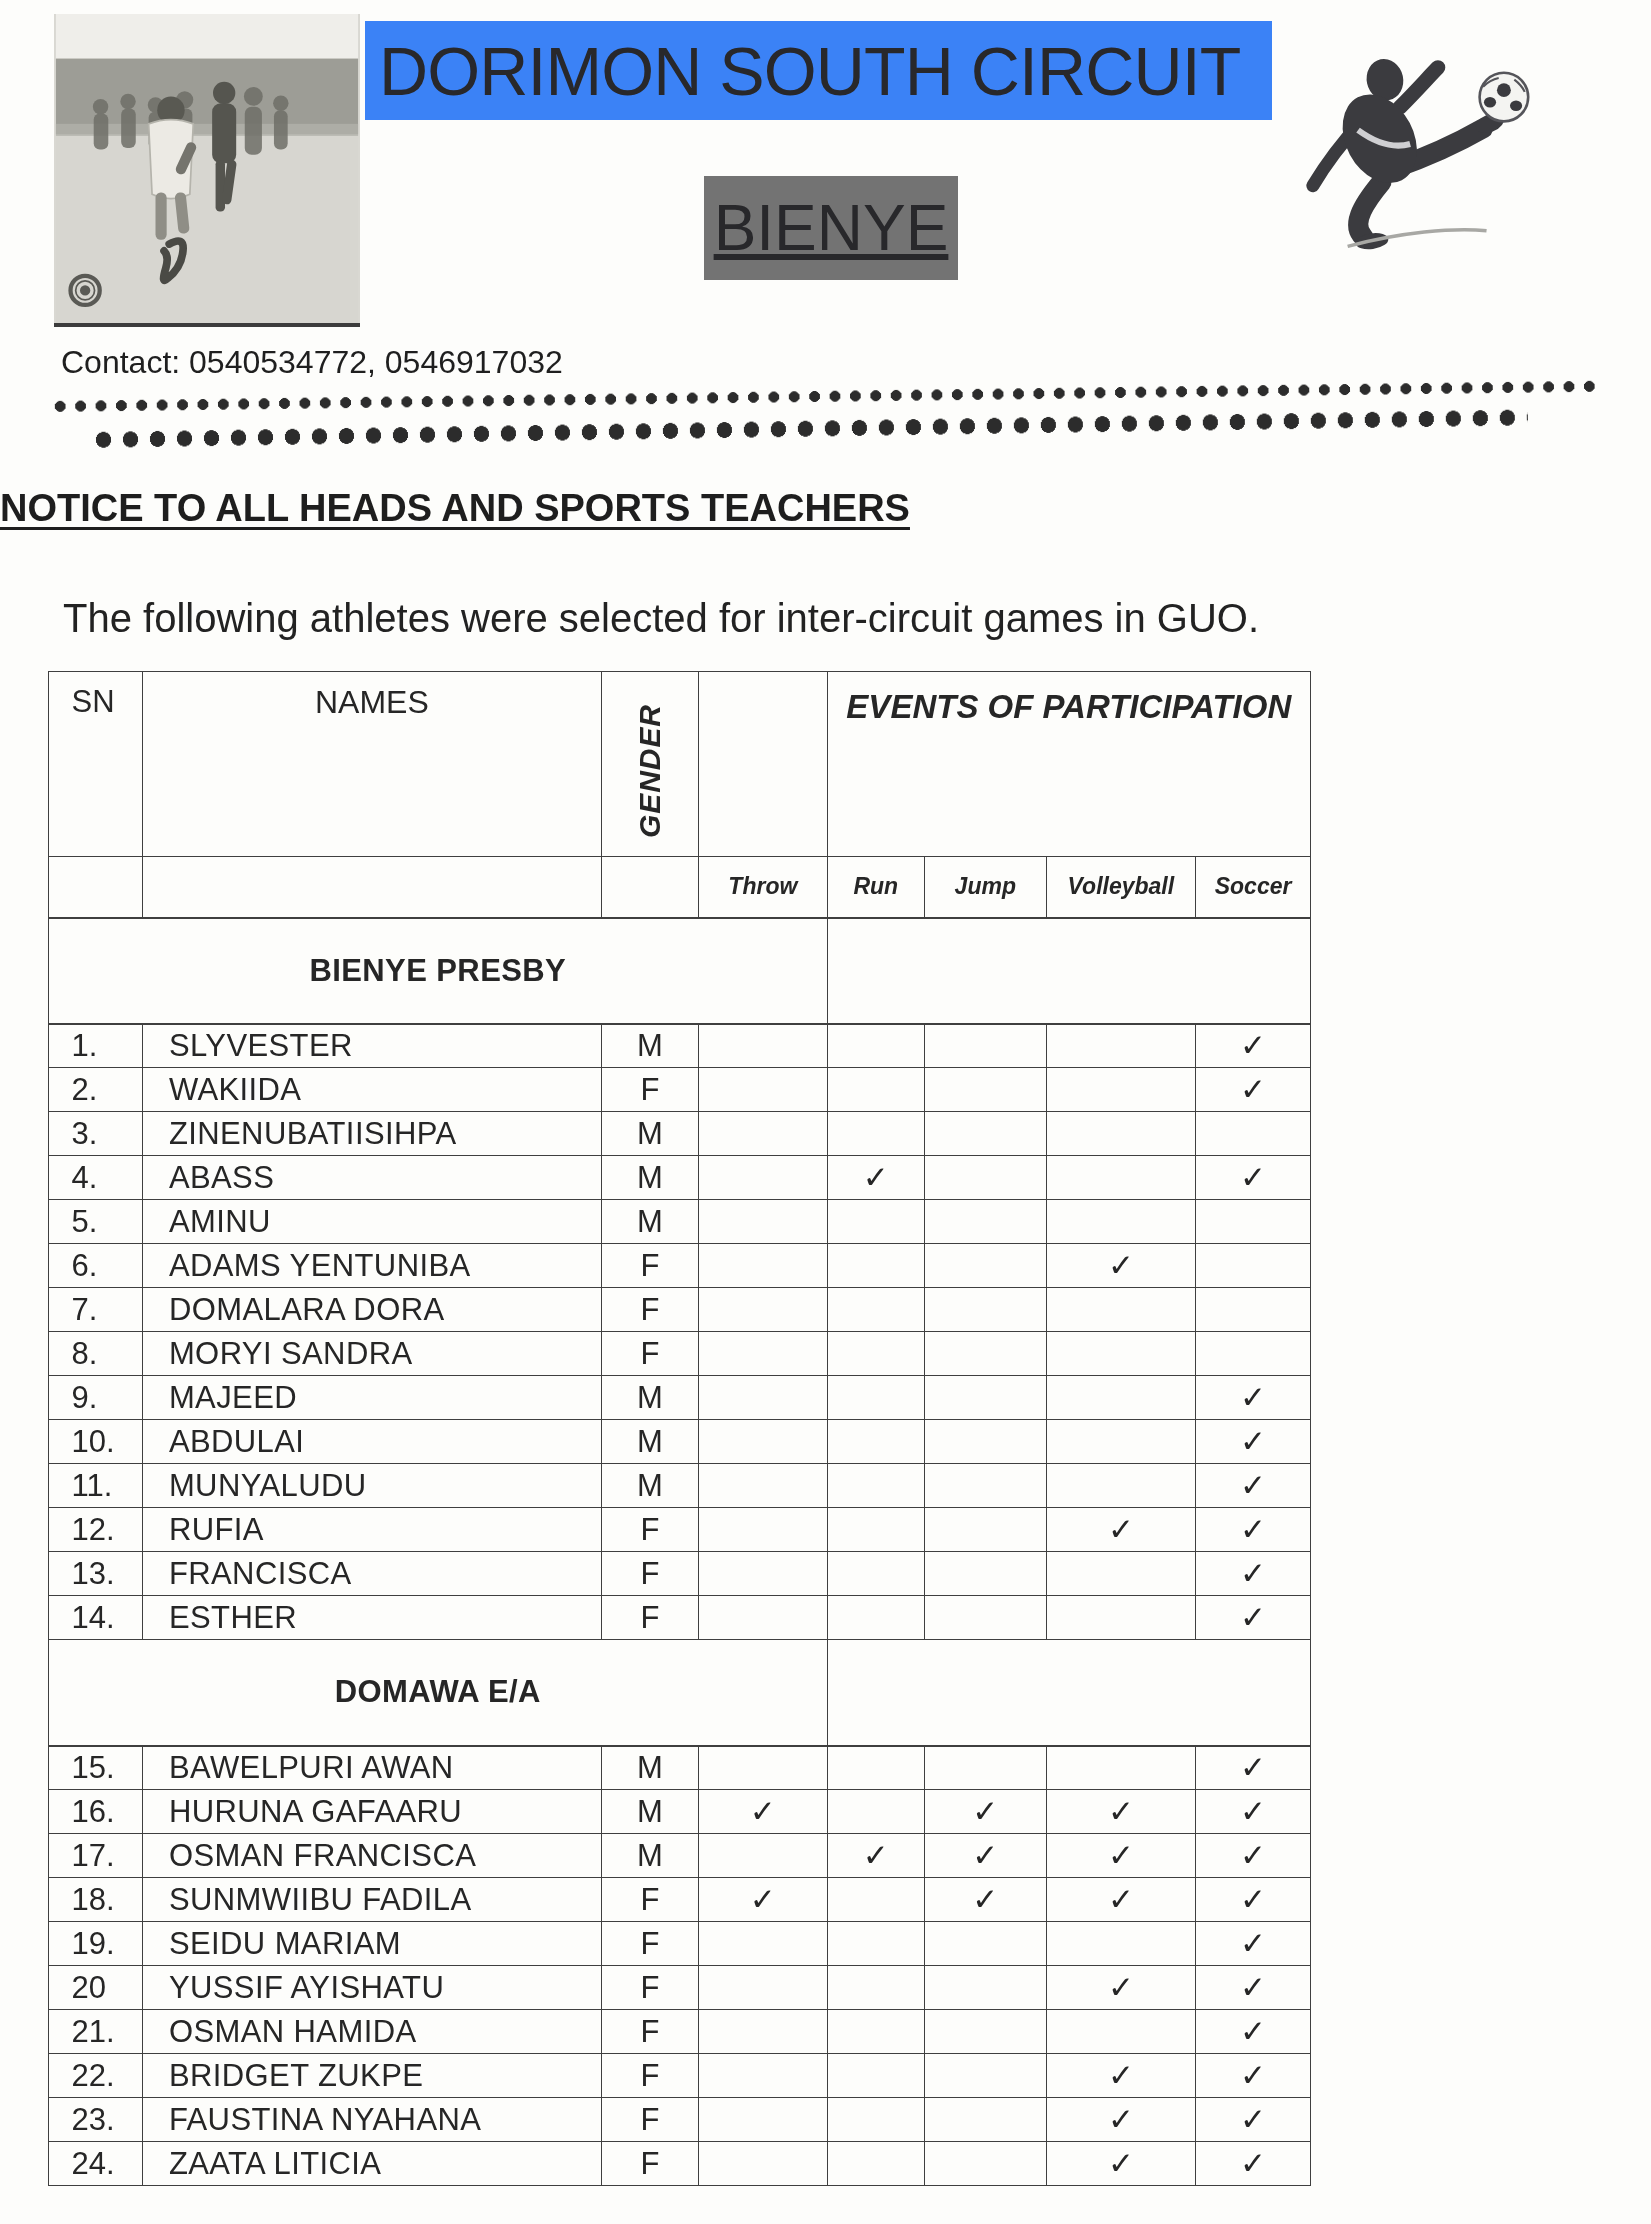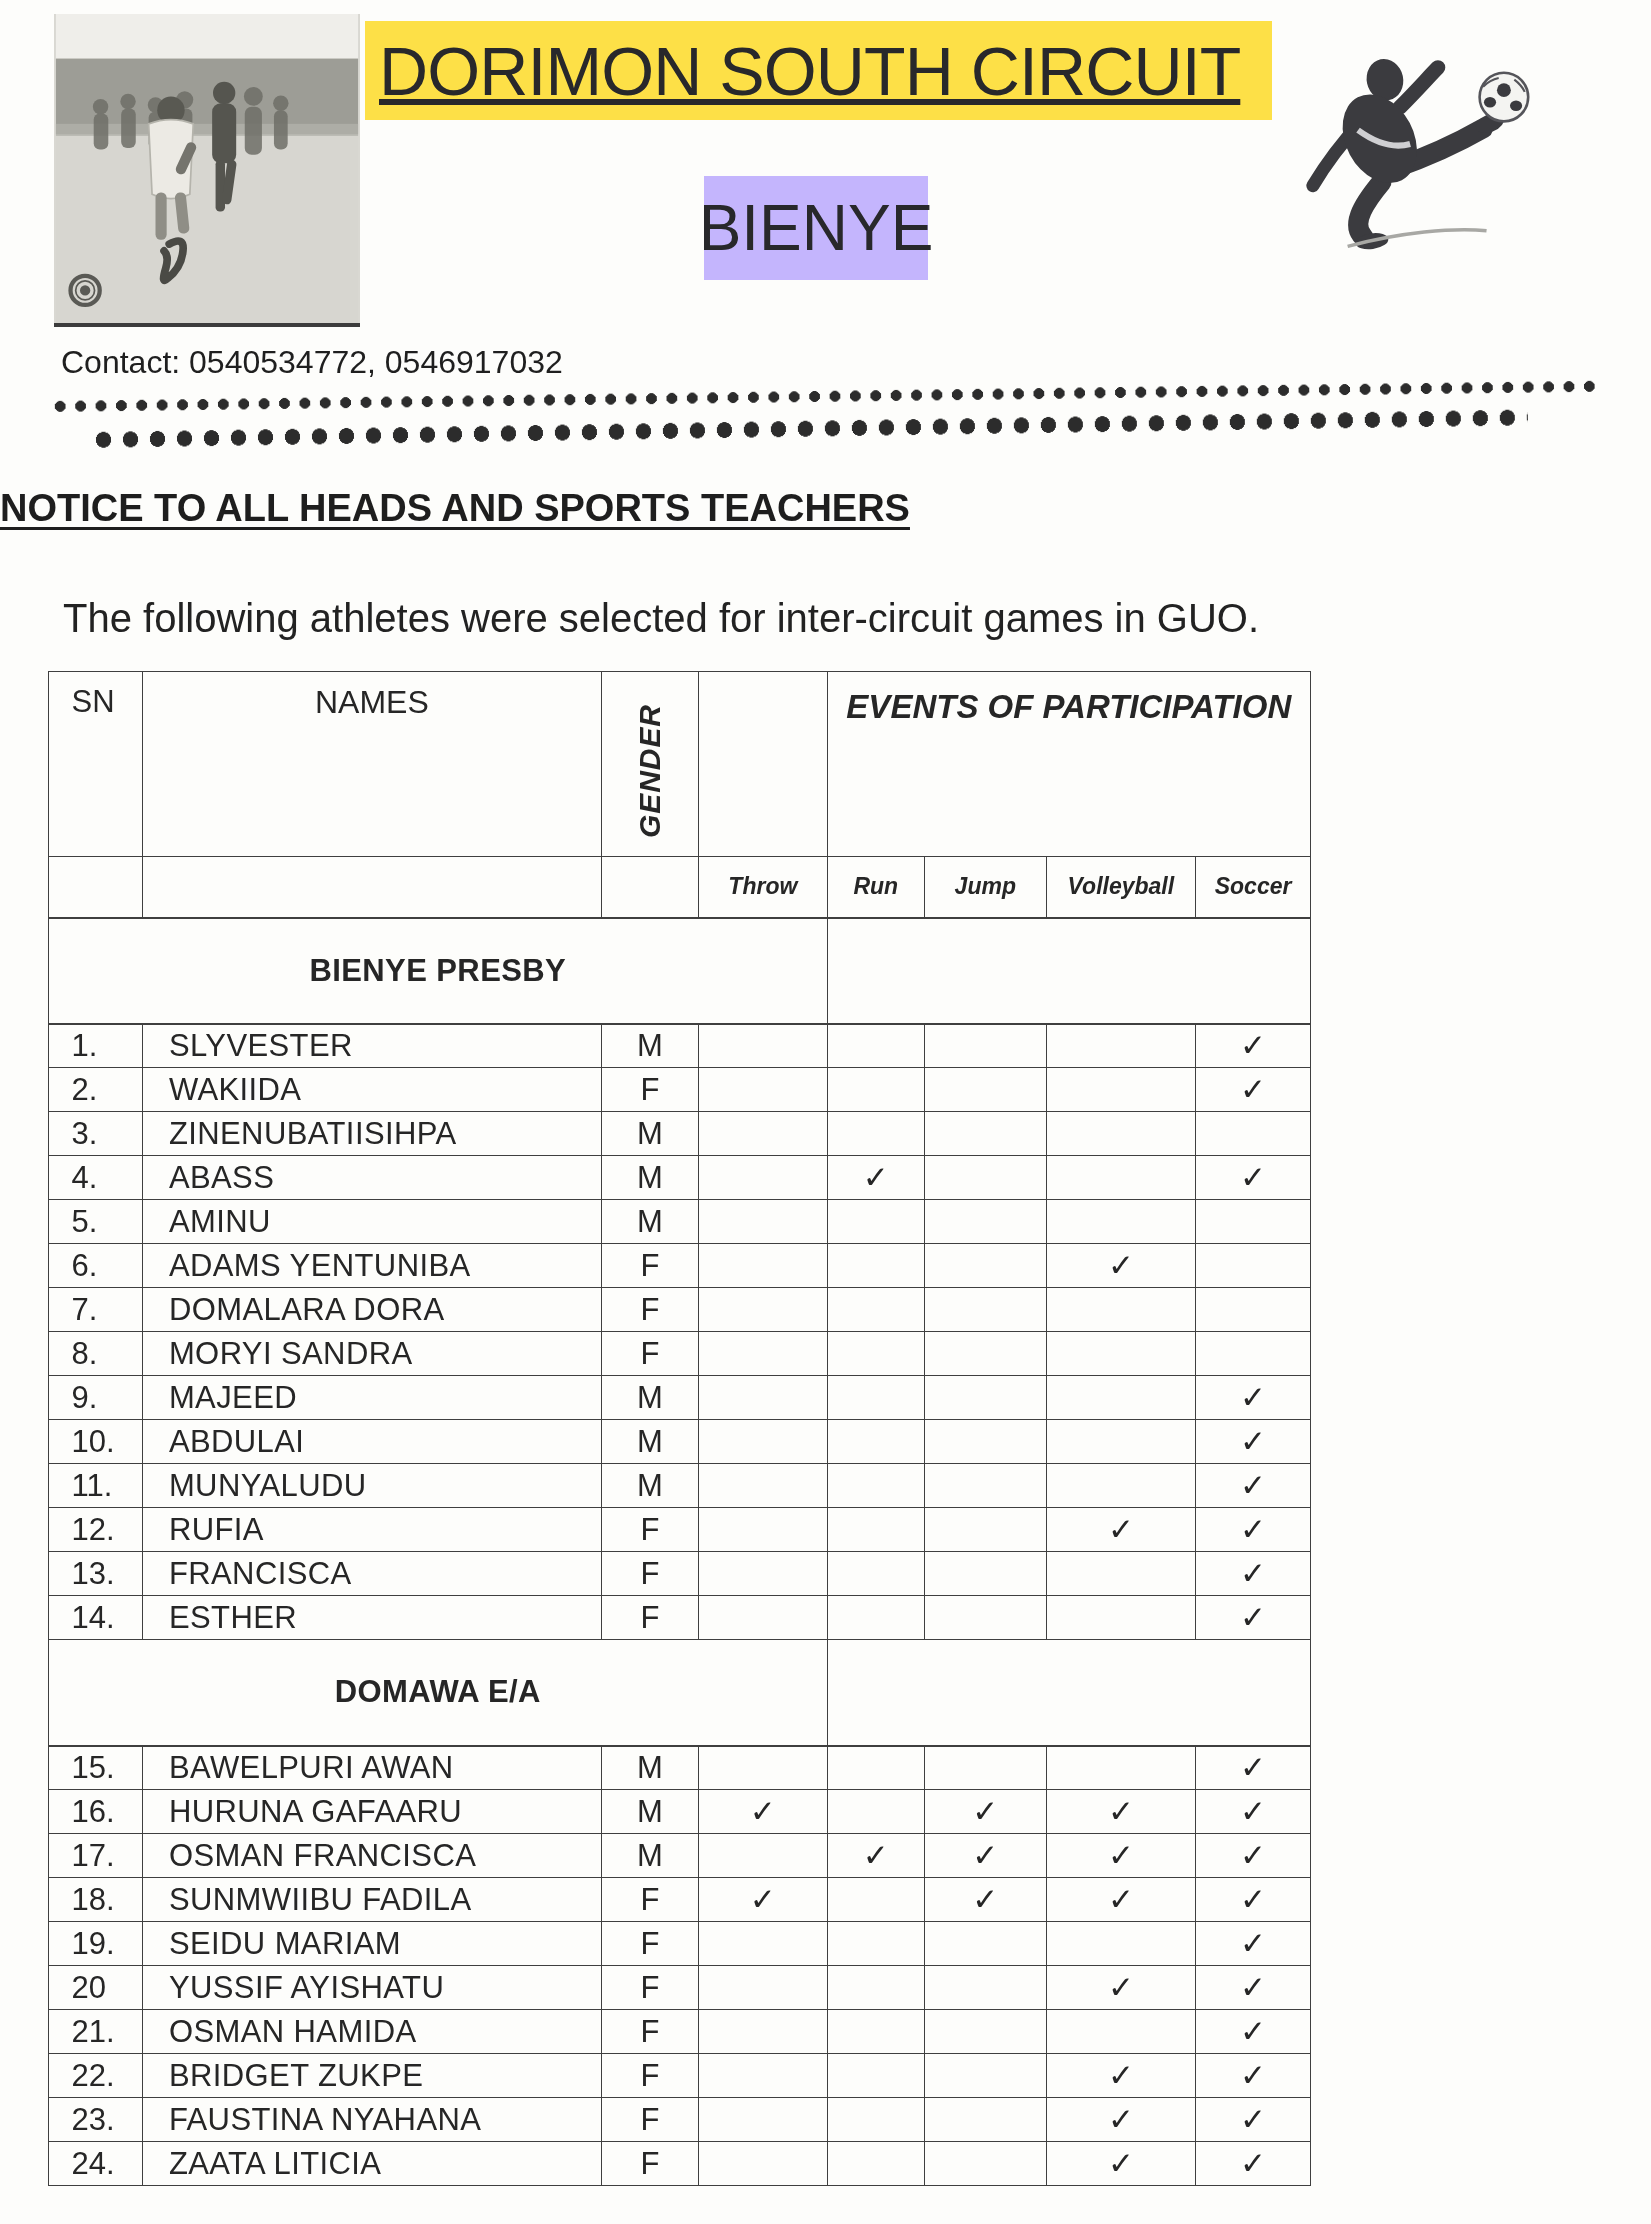--- a/index.html
+++ b/index.html
@@ -18,32 +18,32 @@
     position: absolute; left: 54px; top: 14px;
     width: 306px; height: 313px;
     background: #d9d8d2;
     border-bottom: 4.3px solid #3c3c3c;
   }
   .photo svg { width: 100%; height: 100%; display: block; }
 
   .title-band {
     position: absolute; left: 365px; top: 21px;
     width: 907px; height: 99px;
-    background: #fde047;
+    background: #3b82f6;
     display: flex; align-items: center;
     padding-left: 14px;
     font-size: 68px; letter-spacing: -0.9px;
-    color: #28282b; white-space: nowrap; text-decoration: underline;
+    color: #28282b; white-space: nowrap;
   }
   .subtitle-band {
     position: absolute; left: 704px; top: 176px;
-    width: 224px; height: 104px;
-    background: #c4b5fd;
+    width: 254px; height: 104px;
+    background: #737373;
     display: flex; align-items: center; justify-content: center;
-    font-size: 64px; color: #28282b;
+    font-size: 64px; color: #28282b; text-decoration: underline;
   }
   .player { position: absolute; left: 1297px; top: 45px; width: 261px; height: 224px; }
   .player svg { width: 100%; height: 100%; display: block; }
 
   .contact {
     position: absolute; left: 61px; top: 344px;
     font-size: 32px; color: #1f1f1f;
   }
 
   .dots { position: absolute; background-repeat: repeat-x; transform-origin: left center; }

